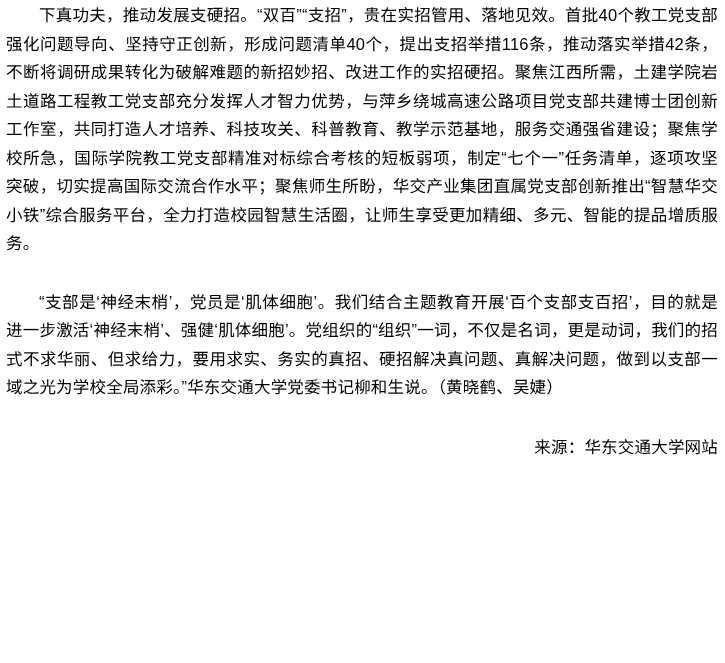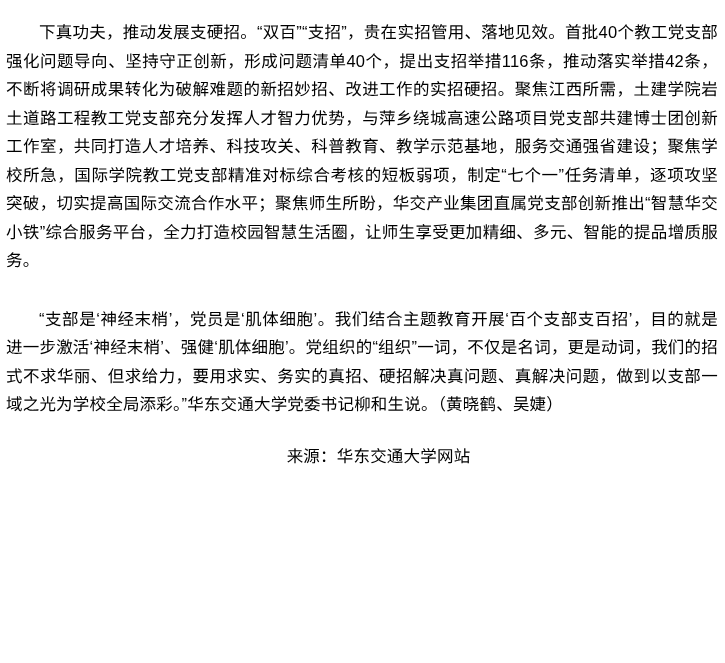--- a/index.html
+++ b/index.html
@@ -5,43 +5,43 @@
   html, body {
     margin: 0;
     padding: 0;
     background: #ffffff;
   }
   .page {
     box-sizing: border-box;
     width: 725px;
     height: 663px;
     background: #ffffff;
-    padding: 18px 7px 0 6px;
+    padding: 1px 7px 0 6px;
     overflow: hidden;
     font-family: "Liberation Sans", "DejaVu Sans", sans-serif;
     font-size: 16.5px;
     line-height: 28.5px;
     color: #000000;
     -webkit-font-smoothing: antialiased;
   }
   .para {
     margin: 0 0 30px 0;
     text-indent: 2em;
     text-align: justify;
     text-justify: inter-ideograph;
     letter-spacing: 0.2px;
     word-break: break-all;
   }
   .para.quote-para {
-    margin-bottom: 23px;
+    margin-bottom: 31px;
   }
   .source-line {
     margin: 0;
     text-indent: 2em;
-    text-align: center;
+    text-align: right;
     letter-spacing: 0.2px;
   }
 </style>
 </head>
 <body>
 
 <div class="page">
   <p class="para">下真功夫，推动发展支硬招。“双百”“支招”，贵在实招管用、落地见效。首批40个教工党支部强化问题导向、坚持守正创新，形成问题清单40个，提出支招举措116条，推动落实举措42条，不断将调研成果转化为破解难题的新招妙招、改进工作的实招硬招。聚焦江西所需，土建学院岩土道路工程教工党支部充分发挥人才智力优势，与萍乡绕城高速公路项目党支部共建博士团创新工作室，共同打造人才培养、科技攻关、科普教育、教学示范基地，服务交通强省建设；聚焦学校所急，国际学院教工党支部精准对标综合考核的短板弱项，制定“七个一”任务清单，逐项攻坚突破，切实提高国际交流合作水平；聚焦师生所盼，华交产业集团直属党支部创新推出“智慧华交小铁”综合服务平台，全力打造校园智慧生活圈，让师生享受更加精细、多元、智能的提品增质服务。</p>
   <p class="para quote-para">“支部是‘神经末梢’，党员是‘肌体细胞’。我们结合主题教育开展‘百个支部支百招’，目的就是进一步激活‘神经末梢’、强健‘肌体细胞’。党组织的“组织”一词，不仅是名词，更是动词，我们的招式不求华丽、但求给力，要用求实、务实的真招、硬招解决真问题、真解决问题，做到以支部一域之光为学校全局添彩。”华东交通大学党委书记柳和生说。（黄晓鹤、吴婕）</p>
   <p class="source-line">来源：华东交通大学网站</p>

